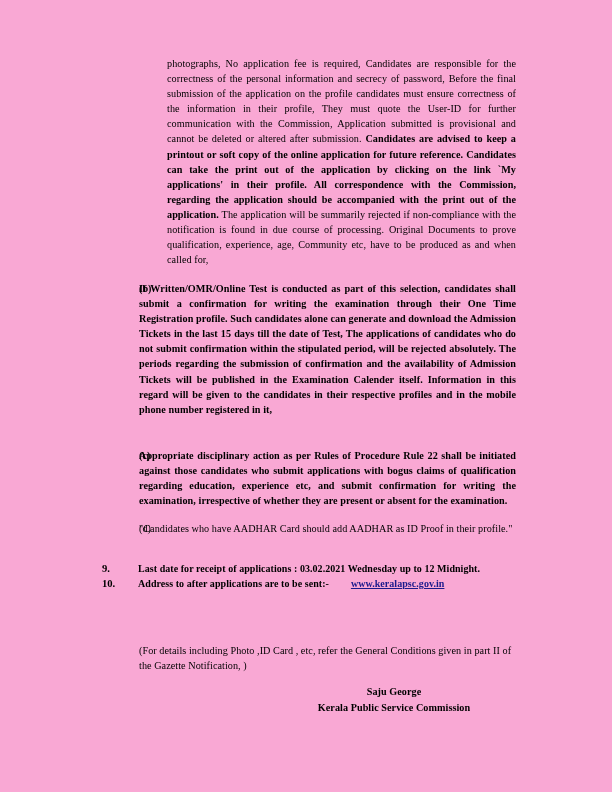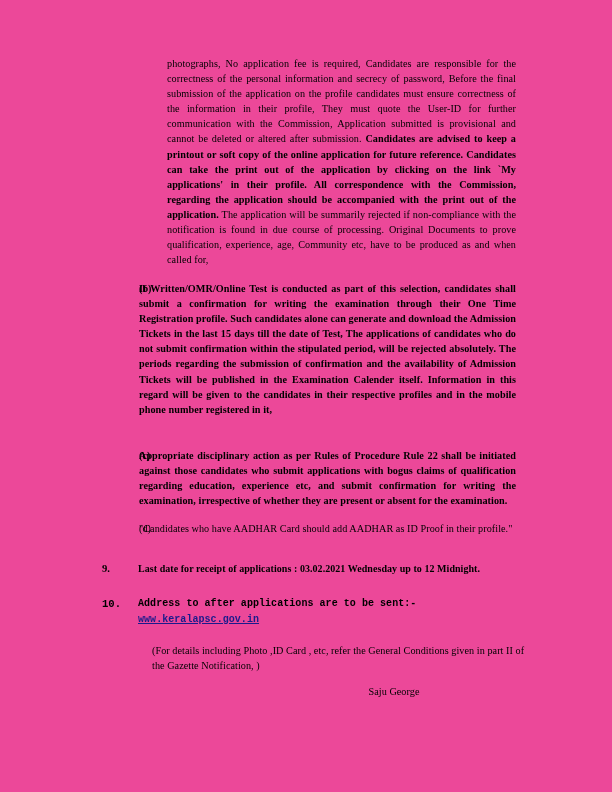--- a/index.html
+++ b/index.html
@@ -4,21 +4,21 @@
 <style>
   html, body {
     margin: 0;
     padding: 0;
     background: #ffffff;
   }
   .page {
     position: relative;
     width: 612px;
     height: 792px;
-    background: #ec4899;
+    background: #f9a8d4;
     margin: 0 auto;
     overflow: hidden;
     font-family: "Liberation Serif", "DejaVu Serif", serif;
     color: #000000;
     -webkit-font-smoothing: none;
   }
 
   
   .body-col {
     position: absolute;
@@ -93,36 +93,36 @@
     font-weight: bold;
   }
   .link-gap {
     display: inline-block;
     width: 22px;
   }
 
   
   .note {
     position: absolute;
-    left: 152px;
+    left: 139px;
     top: 643px;
     width: 377px;
     font-size: 10.2px;
     line-height: 15.1px;
     letter-spacing: 0.05px;
   }
 
   
   .signature {
     position: absolute;
     left: 272px;
     top: 684px;
     width: 244px;
     text-align: center;
-    font-weight: normal;
+    font-weight: bold;
     font-size: 10.2px;
     line-height: 15.6px;
     letter-spacing: 0.05px;
   }
   .signature div { white-space: nowrap; }
 </style>
 </head>
 <body>
 
 <div class="page">
@@ -144,24 +144,25 @@
   <div class="list-item" style="top:521px;">
     <span class="marker">(d)</span>
     <div class="content">"Candidates who have AADHAR Card should add AADHAR as ID Proof in their profile."</div>
   </div>
 
   <div class="num-item" style="top:561px;">
     <span class="marker">9.</span>
     <div class="content">Last date for receipt of applications : 03.02.2021   Wednesday up to 12 Midnight.</div>
   </div>
 
-  <div class="num-item" style="top:596px;font-family:Liberation Mono, monospace;">
+  <div class="num-item" style="top:576px;">
     <span class="marker">10.</span>
     <div class="content"><span>Address to after applications are to be sent:-</span><span class="link-gap"></span><a class="weblink" href="#">www.keralapsc.gov.in</a></div>
   </div>
 
   <div class="note">(For details including Photo ,ID Card , etc, refer the General Conditions given in part II of the Gazette Notification, )</div>
 
   <div class="signature">
     <div>Saju George</div>
+    <div>Kerala Public Service Commission</div>
   </div>
 
 </div>
 
 </body></html>

